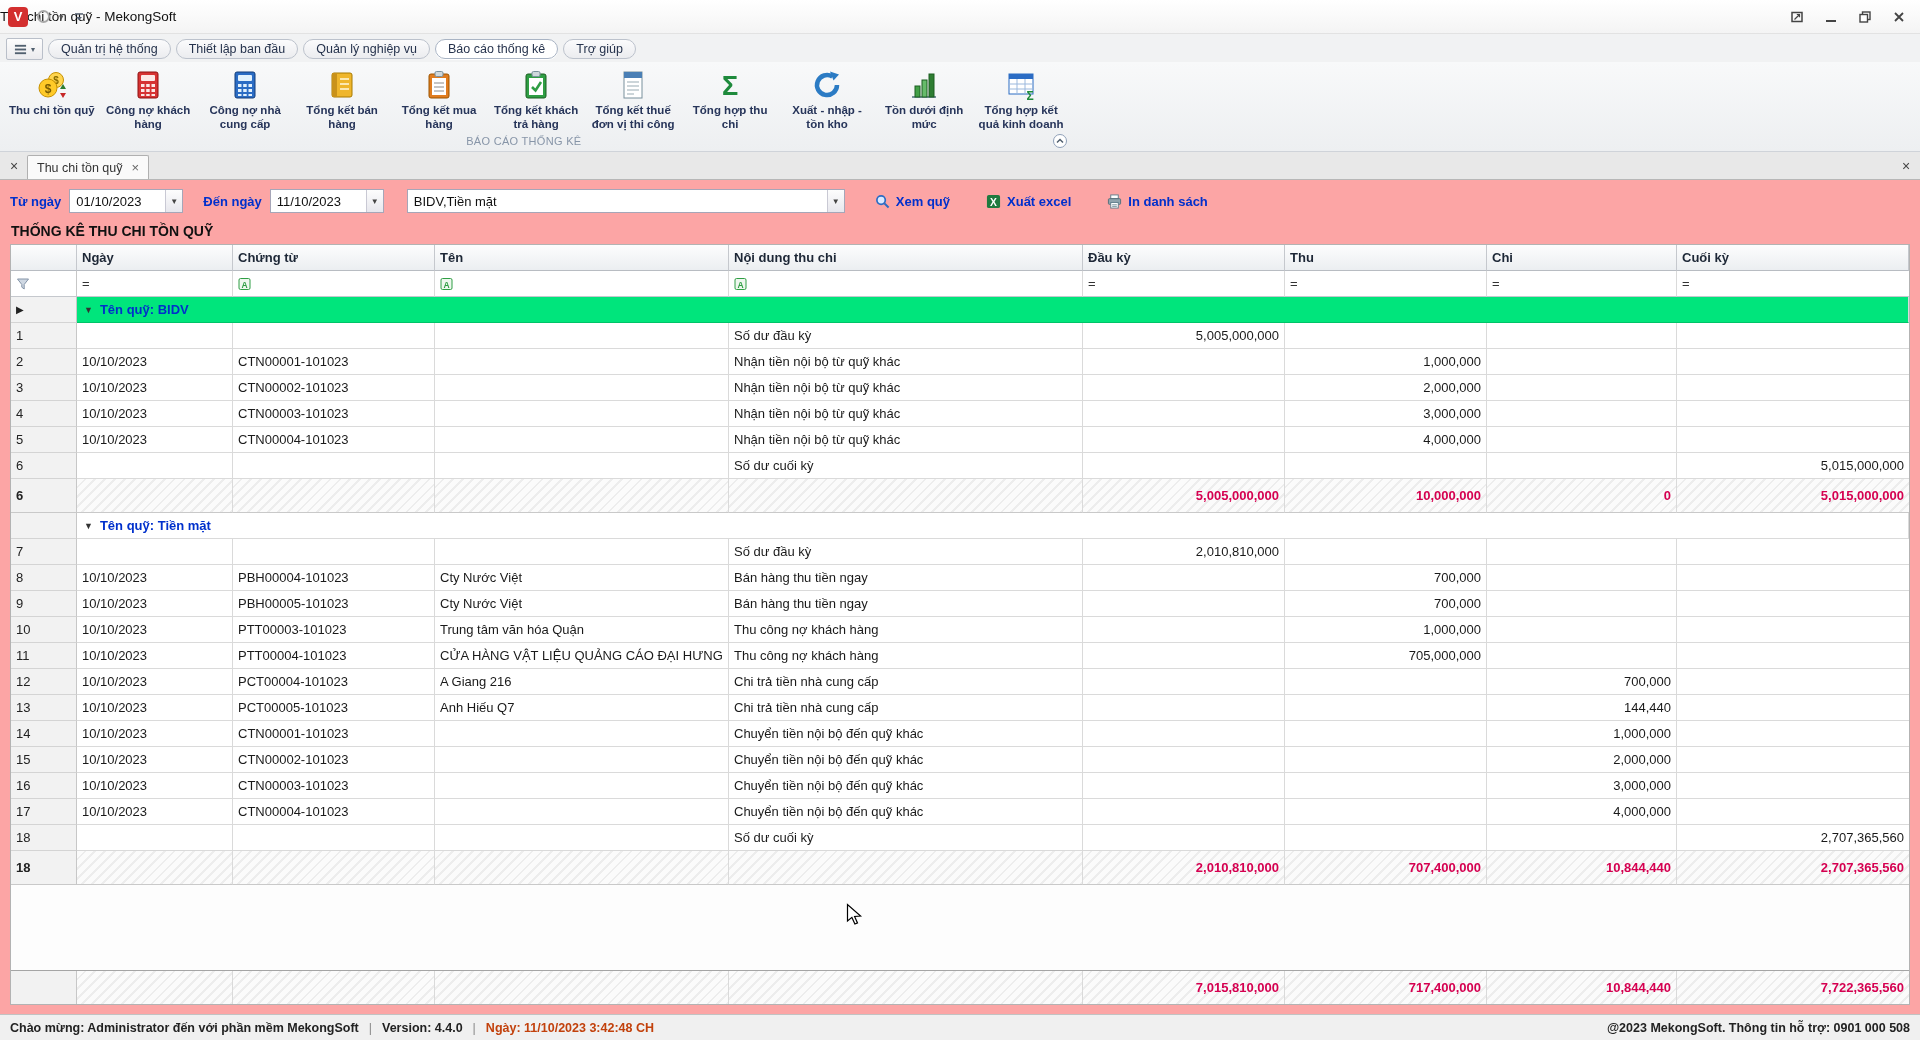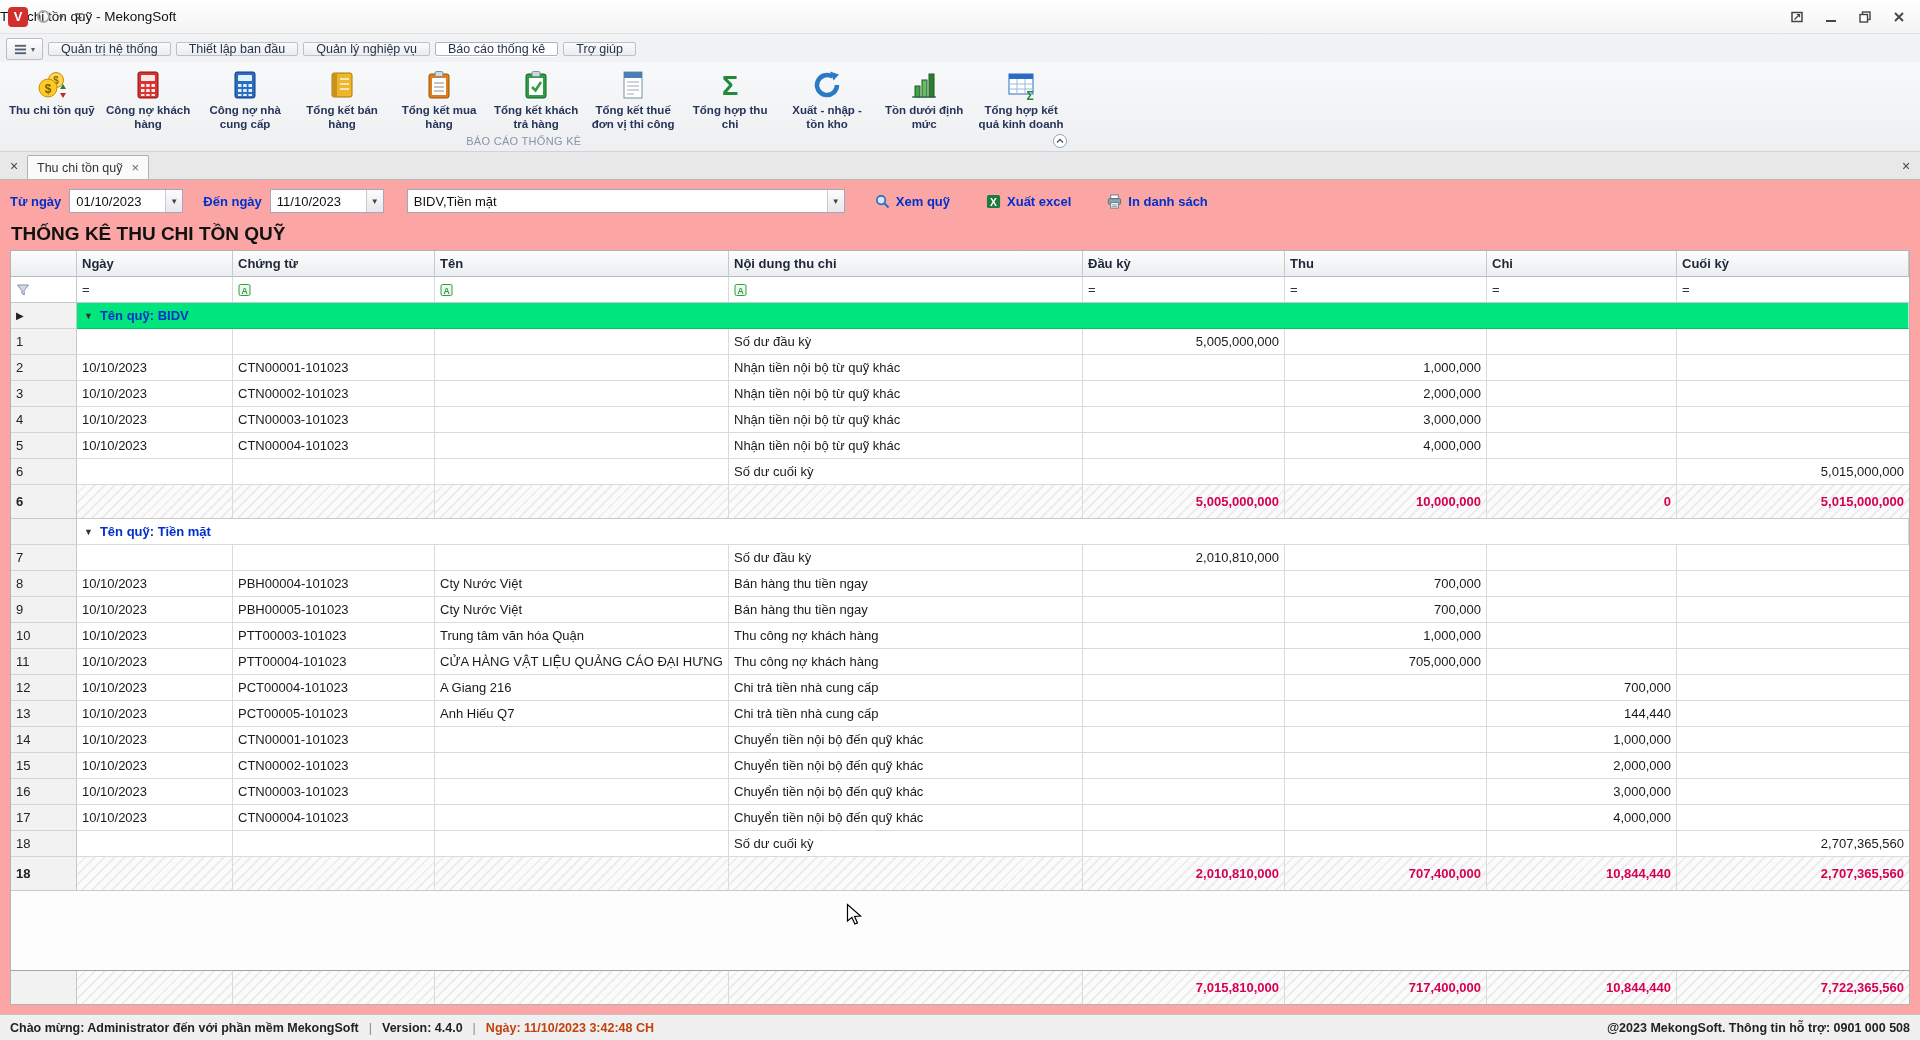--- a/index.html
+++ b/index.html
@@ -19,21 +19,21 @@
   .tb-caret{font-size:9px;color:#555}
   .tb-title{position:absolute;left:0;right:0;text-align:left;font-size:13.5px;color:#111;z-index:1}
   .tb-right{margin-left:auto;display:flex;gap:8px;z-index:2}
   .winbtn{width:26px;height:22px;display:flex;align-items:center;justify-content:center;border-radius:2px}
 
   
   .ribbon-tabs{height:28px;background:#f1f2f3;display:flex;align-items:center;gap:5px;padding:3px 6px 1px;flex:none}
   .app-menu-btn{border:1px solid #b9bfc9;background:linear-gradient(#fdfdfd,#ebebee);border-radius:2px;
                 height:22px;display:flex;align-items:center;gap:4px;padding:0 7px}
   .rtab{border:1px solid #bcc2cc;background:linear-gradient(#fbfbfc,#ebecef);padding:3px 12px 4px;font-size:12.5px;
-        color:#26334d;border-radius:2px;height:14px;display:flex;align-items:center}
+        color:#26334d;border-radius:10px;height:20px;display:flex;align-items:center}
   .rtab.active{background:#fff;border-color:#a9b4c4;box-shadow:0 1px 0 #fff}
 
   
   .ribbon-body{background:linear-gradient(#f8f9fa,#edeff1);border-bottom:1px solid #cfd3d9;
                display:flex;align-items:flex-start;padding:2px 4px 0;flex:none}
   .ribbon-group{display:flex;flex-direction:column}
   .rb-row{display:flex;align-items:flex-start}
   .rbtn{display:flex;flex-direction:column;align-items:center;gap:3px;padding:5px 5px 2px;min-width:62px;max-width:97px;
         text-align:center;font-size:11.5px;font-weight:bold;color:#27355a;line-height:1.18;border-radius:3px}
   .rb-caption-row{display:flex;align-items:center;padding:1px 2px 3px;position:relative;height:18px}
@@ -54,21 +54,21 @@
   .content{flex:1;display:flex;flex-direction:column;background:#fca5a5;padding:5px 10px 9px;min-height:0}
   .filter-bar{display:flex;align-items:center;gap:8px;height:32px;flex:none}
   .flabel{color:#0030cc;font-weight:bold}
   .editor{height:24px;background:#fff;border:1px solid #a6a6b8;display:flex;align-items:center}
   .ed-val{padding:0 6px;flex:1;color:#111;white-space:nowrap;overflow:hidden}
   .ed-btn{width:17px;height:100%;border-left:1px solid #c9c9d4;background:linear-gradient(#fdfdfd,#e7e7ed);
           display:flex;align-items:center;justify-content:center;font-size:8px;color:#444;flex:none}
   .editor.date{width:114px}
   .editor.combo{width:438px;margin-left:15px}
   .toolbtn{display:flex;align-items:center;gap:6px;color:#0030cc;font-weight:bold;padding:2px 6px;margin-left:16px;border-radius:2px}
-  .report-title{font-size:19px;font-weight:bold;color:#111;padding:6px 1px 5px;flex:none}
+  .report-title{font-size:14px;font-weight:bold;color:#111;padding:6px 1px 5px;flex:none}
 
   
   .grid{flex:1;display:flex;flex-direction:column;border:1px solid #b3b3b3;background:#fff;min-height:0;overflow:hidden}
   .grow{display:flex;flex:none;height:26px}
   .cell{border-right:1px solid #dadada;border-bottom:1px solid #dadada;display:flex;align-items:center;
         padding:0 5px;overflow:hidden;white-space:nowrap}
   .col-ind{width:66px;flex:none;background:#f2f2f2;border-right:1px solid #c7c7c7;border-bottom:1px solid #d4d4d4;color:#222}
   .col-ngay{width:156px;flex:none}
   .col-ct{width:202px;flex:none}
   .col-ten{width:294px;flex:none}

